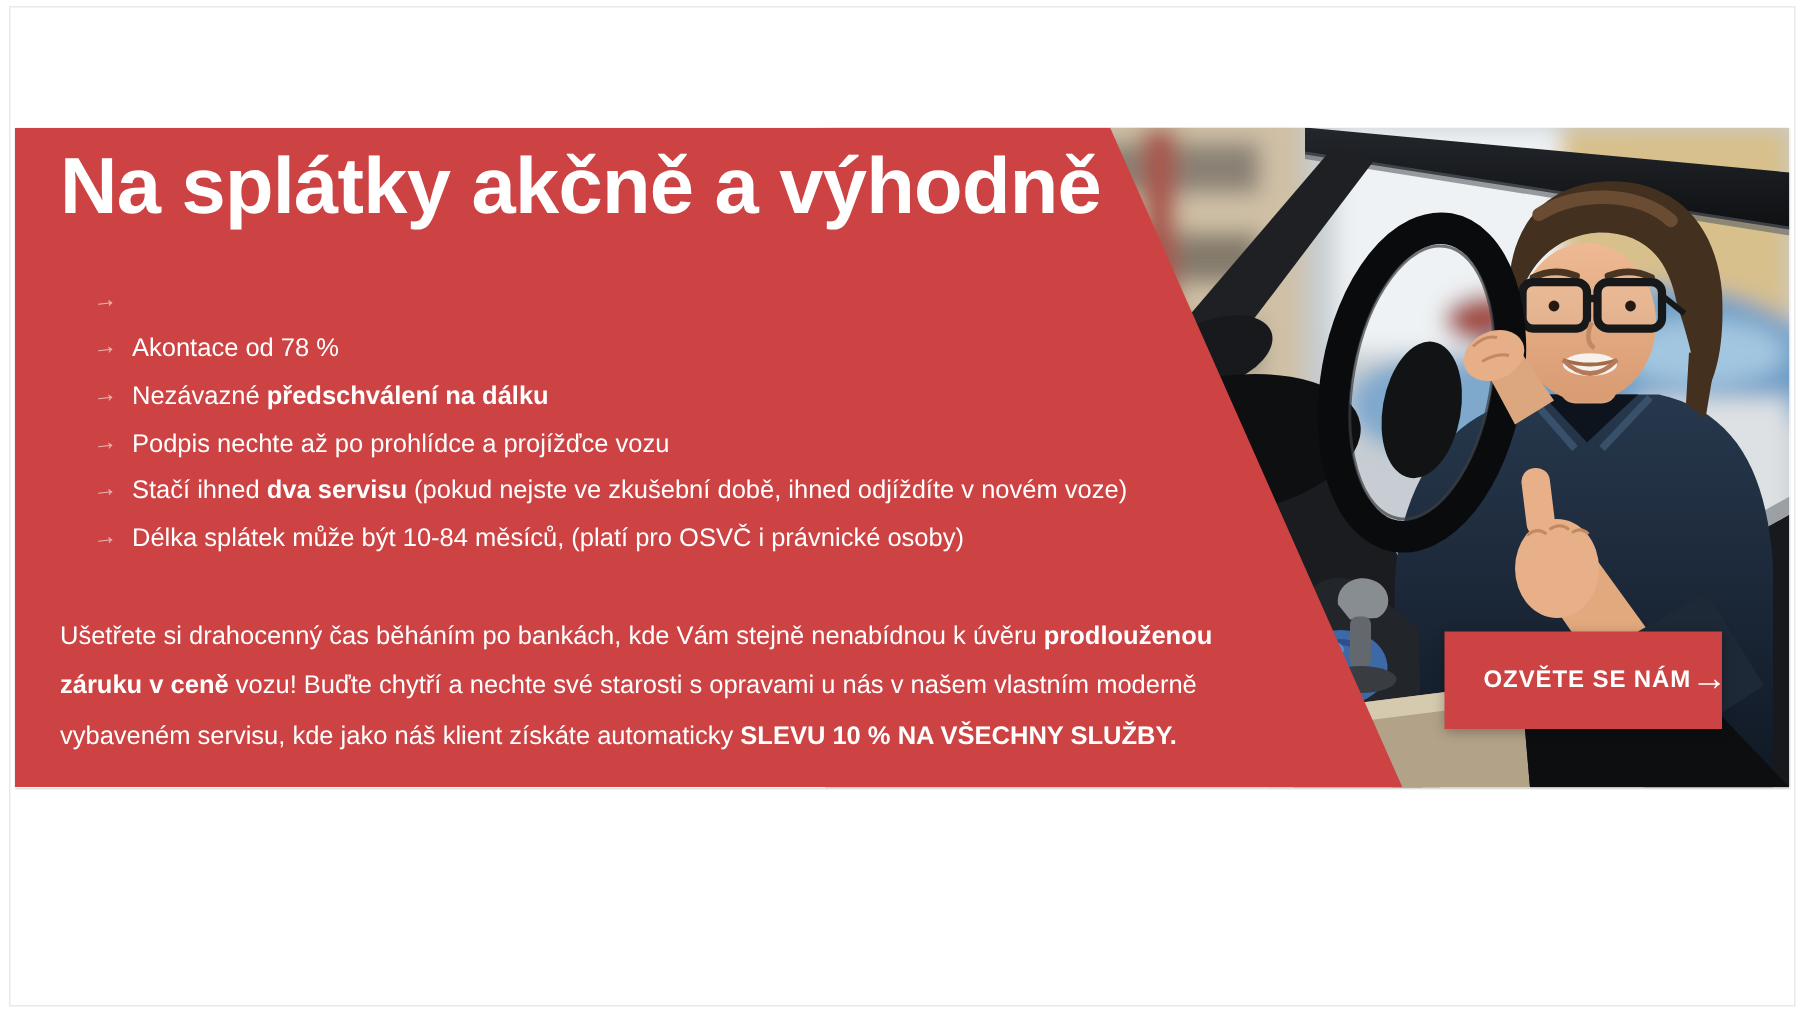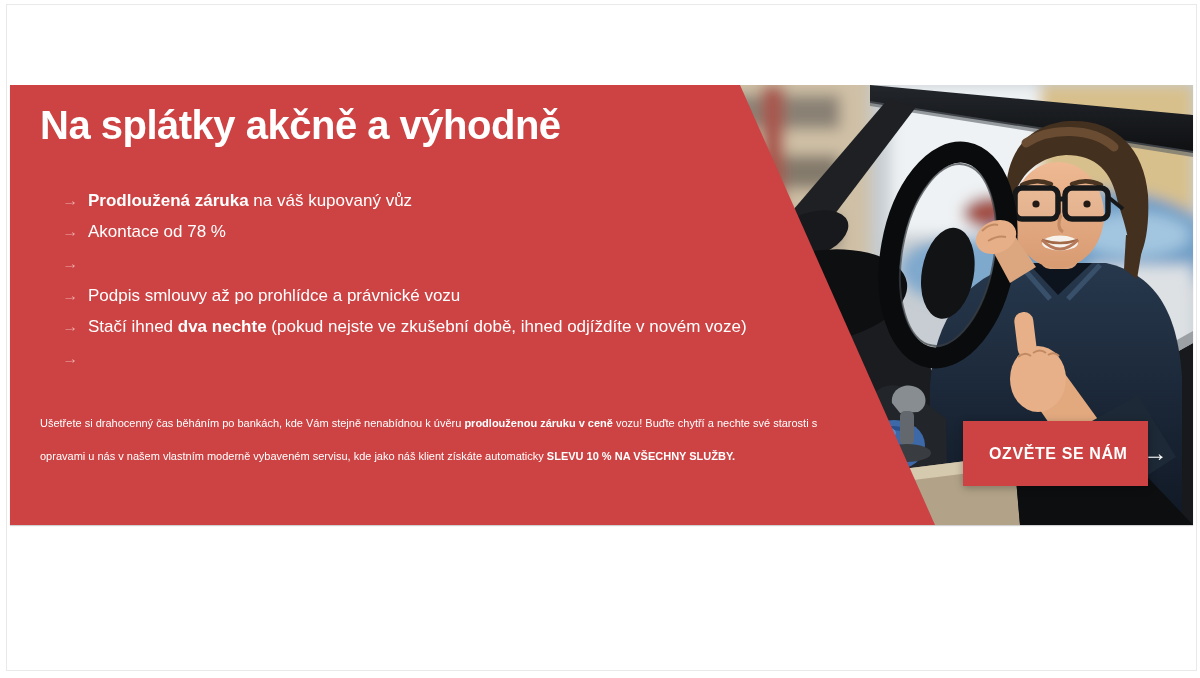--- a/index.html
+++ b/index.html
@@ -7,32 +7,32 @@
   .frame{position:absolute;left:6px;top:4px;width:1189px;height:665px;border:1px solid #e9e9e9;
     pointer-events:none;}
   .card{position:absolute;left:10px;top:85px;width:1183px;height:440px;overflow:hidden;
     box-shadow:0 1px 1px rgba(0,0,0,.18);}
   .photo-svg{position:absolute;left:0;top:0;width:1183px;height:440px;display:block;}
   .red-panel{position:absolute;left:0;top:0;width:100%;height:100%;
     background:var(--red,#cd4243);
     clip-path:polygon(0 0, 730px 0, 925px 440px, 0 440px);
     color:#fff;}
   .content{position:absolute;left:30px;top:0;width:840px;}
-  h1.title{margin:16px 0 0 0;font-size:40px;line-height:48px;font-weight:700;letter-spacing:-.5px;color:#fff;}
+  h1.title{margin:16px 0 0 0;font-size:53px;line-height:48px;font-weight:700;letter-spacing:-.5px;color:#fff;}
   ul.benefits{list-style:none;margin:36px 0 0 0;padding:0;}
   ul.benefits li{display:flex;align-items:center;height:31.6px;font-size:17px;color:#fff;}
   ul.benefits .arr{display:inline-block;width:16px;margin:0 10px 0 22px;color:var(--arrow,#eeb0ae);
     font-size:16px;transform:rotate(-6deg);flex:0 0 auto;}
   ul.benefits .b{font-weight:700;}
-  p.promo{margin:32px 0 0 0;width:805px;font-size:11px;line-height:33.5px;color:#fff;}
+  p.promo{margin:32px 0 0 0;width:805px;font-size:17px;line-height:33.5px;color:#fff;}
   p.promo .b{font-weight:700;}
   .cta{position:absolute;left:953px;top:336px;width:185px;height:65px;background:var(--red,#cd4243);
     display:flex;align-items:center;justify-content:space-between;padding:0 24px 0 26px;
     box-sizing:border-box;cursor:pointer;text-decoration:none;color:#fff;
-    box-shadow:0 2px 8px rgba(0,0,0,.28);gap:16px;}
+    box-shadow:0 2px 8px rgba(0,0,0,.28);}
   .cta .lbl{font-size:16px;font-weight:700;letter-spacing:.6px;white-space:nowrap;}
   .cta .arrow{font-size:24px;font-weight:400;line-height:1;margin-top:-2px;}
 </style>
 </head>
 <body>
 
 <div class="frame"></div>
 
 <section class="card">
 
@@ -153,39 +153,40 @@
       <polygon points="1004,370 1086,338 1183,440 1010,440" fill="#0d0e10"></polygon>
     </g>
   </svg>
 
   <div class="red-panel">
     <div class="content">
       <h1 class="title">Na splátky akčně a výhodně</h1>
       <ul class="benefits" id="benefits-list">
           <li>
             <span class="arr">→</span>
-            <span><span class="b">Prodloužená záruka</span><span> na váš kupovaný vůz</span></span>
           </li>
           <li>
             <span class="arr">→</span>
             <span><span>Akontace od 78 %</span></span>
           </li>
           <li>
             <span class="arr">→</span>
+            <span><span>Nezávazné </span><span class="b">předschválení na dálku</span></span>
           </li>
           <li>
             <span class="arr">→</span>
-            <span><span>Podpis smlouvy až po prohlídce a právnické vozu</span></span>
+            <span><span>Podpis nechte až po prohlídce a projížďce vozu</span></span>
           </li>
           <li>
             <span class="arr">→</span>
-            <span><span>Stačí ihned </span><span class="b">dva nechte</span><span> (pokud nejste ve zkušební době, ihned odjíždíte v novém voze)</span></span>
+            <span><span>Stačí ihned </span><span class="b">dva servisu</span><span> (pokud nejste ve zkušební době, ihned odjíždíte v novém voze)</span></span>
           </li>
           <li>
             <span class="arr">→</span>
+            <span><span>Délka splátek může být 10-84 měsíců, (platí pro OSVČ i právnické osoby)</span></span>
           </li>
         </ul>
       <p class="promo" id="banner-paragraph"><span>Ušetřete si drahocenný čas běháním po bankách, kde Vám stejně nenabídnou k úvěru </span><span class="b">prodlouženou záruku v ceně</span><span> vozu! Buďte chytří a nechte své starosti s opravami u nás v našem vlastním moderně vybaveném servisu, kde jako náš klient získáte automaticky </span><span class="b">SLEVU 10 % NA VŠECHNY SLUŽBY.</span></p>
     </div>
   </div>
 
   <a class="cta" href="#">
     <span class="lbl">OZVĚTE SE NÁM</span>
     <span class="arrow">→</span>
   </a>

